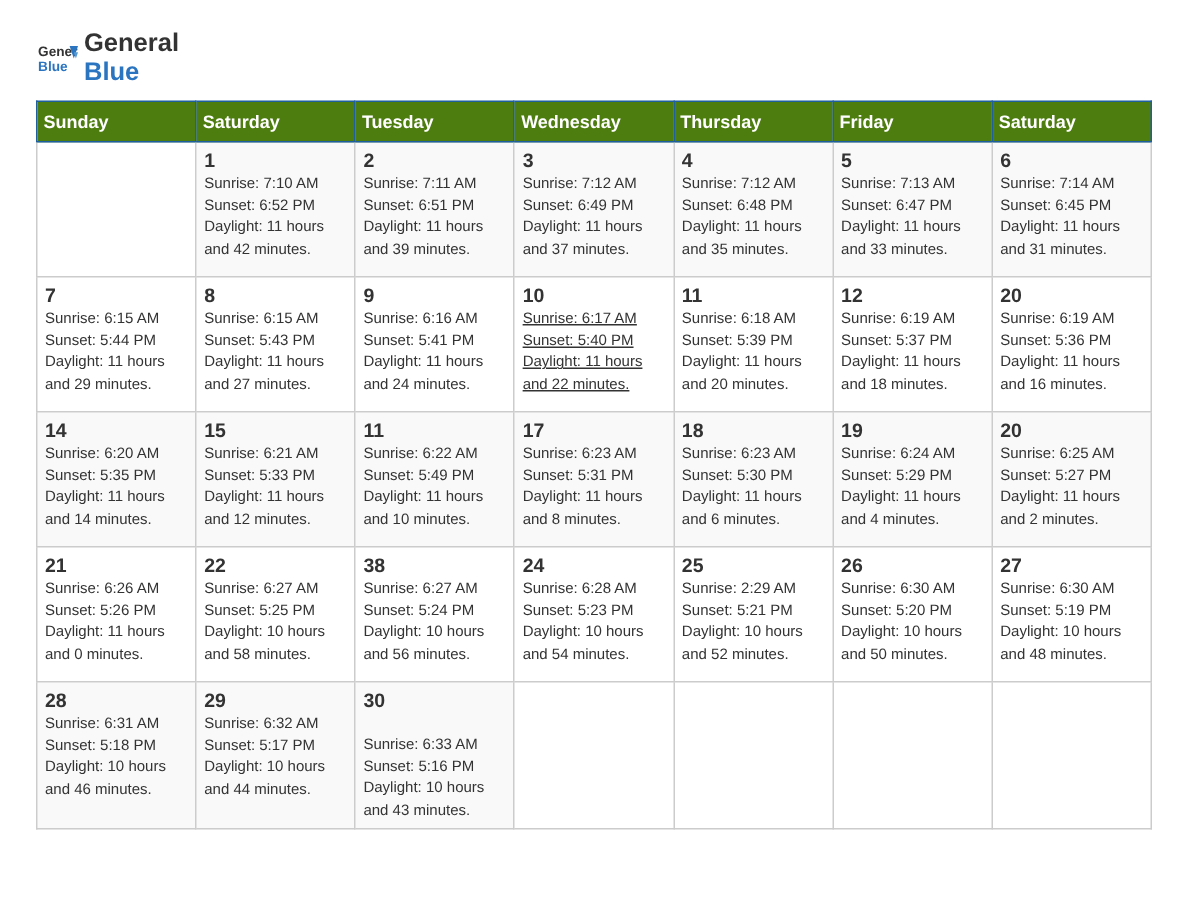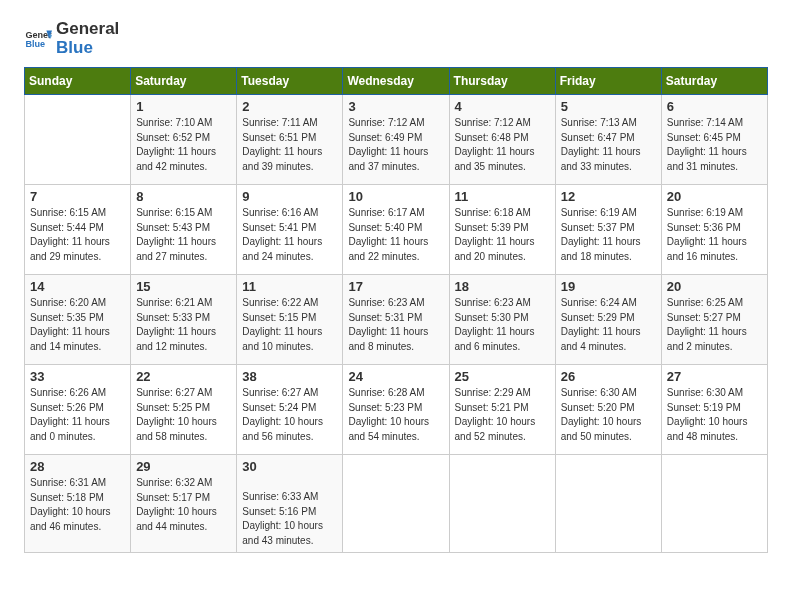--- a/index.html
+++ b/index.html
@@ -174,21 +174,21 @@
         </td>
         <td>
           <span class="day-number">9</span>
           <div class="day-info" style="white-space: pre-line;">Sunrise: 6:16 AM
 Sunset: 5:41 PM
 Daylight: 11 hours
 and 24 minutes.</div>
         </td>
         <td>
           <span class="day-number">10</span>
-          <div class="day-info" style="white-space: pre-line;">Sunrise: 6:17 AM
+          <div class="day-info" style="white-space: pre-line; text-decoration: underline;">Sunrise: 6:17 AM
 Sunset: 5:40 PM
 Daylight: 11 hours
 and 22 minutes.</div>
         </td>
         <td>
           <span class="day-number">11</span>
           <div class="day-info" style="white-space: pre-line;">Sunrise: 6:18 AM
 Sunset: 5:39 PM
 Daylight: 11 hours
 and 20 minutes.</div>
@@ -219,21 +219,21 @@
         <td>
           <span class="day-number">15</span>
           <div class="day-info" style="white-space: pre-line;">Sunrise: 6:21 AM
 Sunset: 5:33 PM
 Daylight: 11 hours
 and 12 minutes.</div>
         </td>
         <td>
           <span class="day-number">11</span>
           <div class="day-info" style="white-space: pre-line;">Sunrise: 6:22 AM
-Sunset: 5:15 PM
+Sunset: 5:49 PM
 Daylight: 11 hours
 and 10 minutes.</div>
         </td>
         <td>
           <span class="day-number">17</span>
           <div class="day-info" style="white-space: pre-line;">Sunrise: 6:23 AM
 Sunset: 5:31 PM
 Daylight: 11 hours
 and 8 minutes.</div>
         </td>
@@ -254,21 +254,21 @@
         <td>
           <span class="day-number">20</span>
           <div class="day-info" style="white-space: pre-line;">Sunrise: 6:25 AM
 Sunset: 5:27 PM
 Daylight: 11 hours
 and 2 minutes.</div>
         </td>
       </tr>
       <tr>
         <td>
-          <span class="day-number">33</span>
+          <span class="day-number">21</span>
           <div class="day-info" style="white-space: pre-line;">Sunrise: 6:26 AM
 Sunset: 5:26 PM
 Daylight: 11 hours
 and 0 minutes.</div>
         </td>
         <td>
           <span class="day-number">22</span>
           <div class="day-info" style="white-space: pre-line;">Sunrise: 6:27 AM
 Sunset: 5:25 PM
 Daylight: 10 hours

